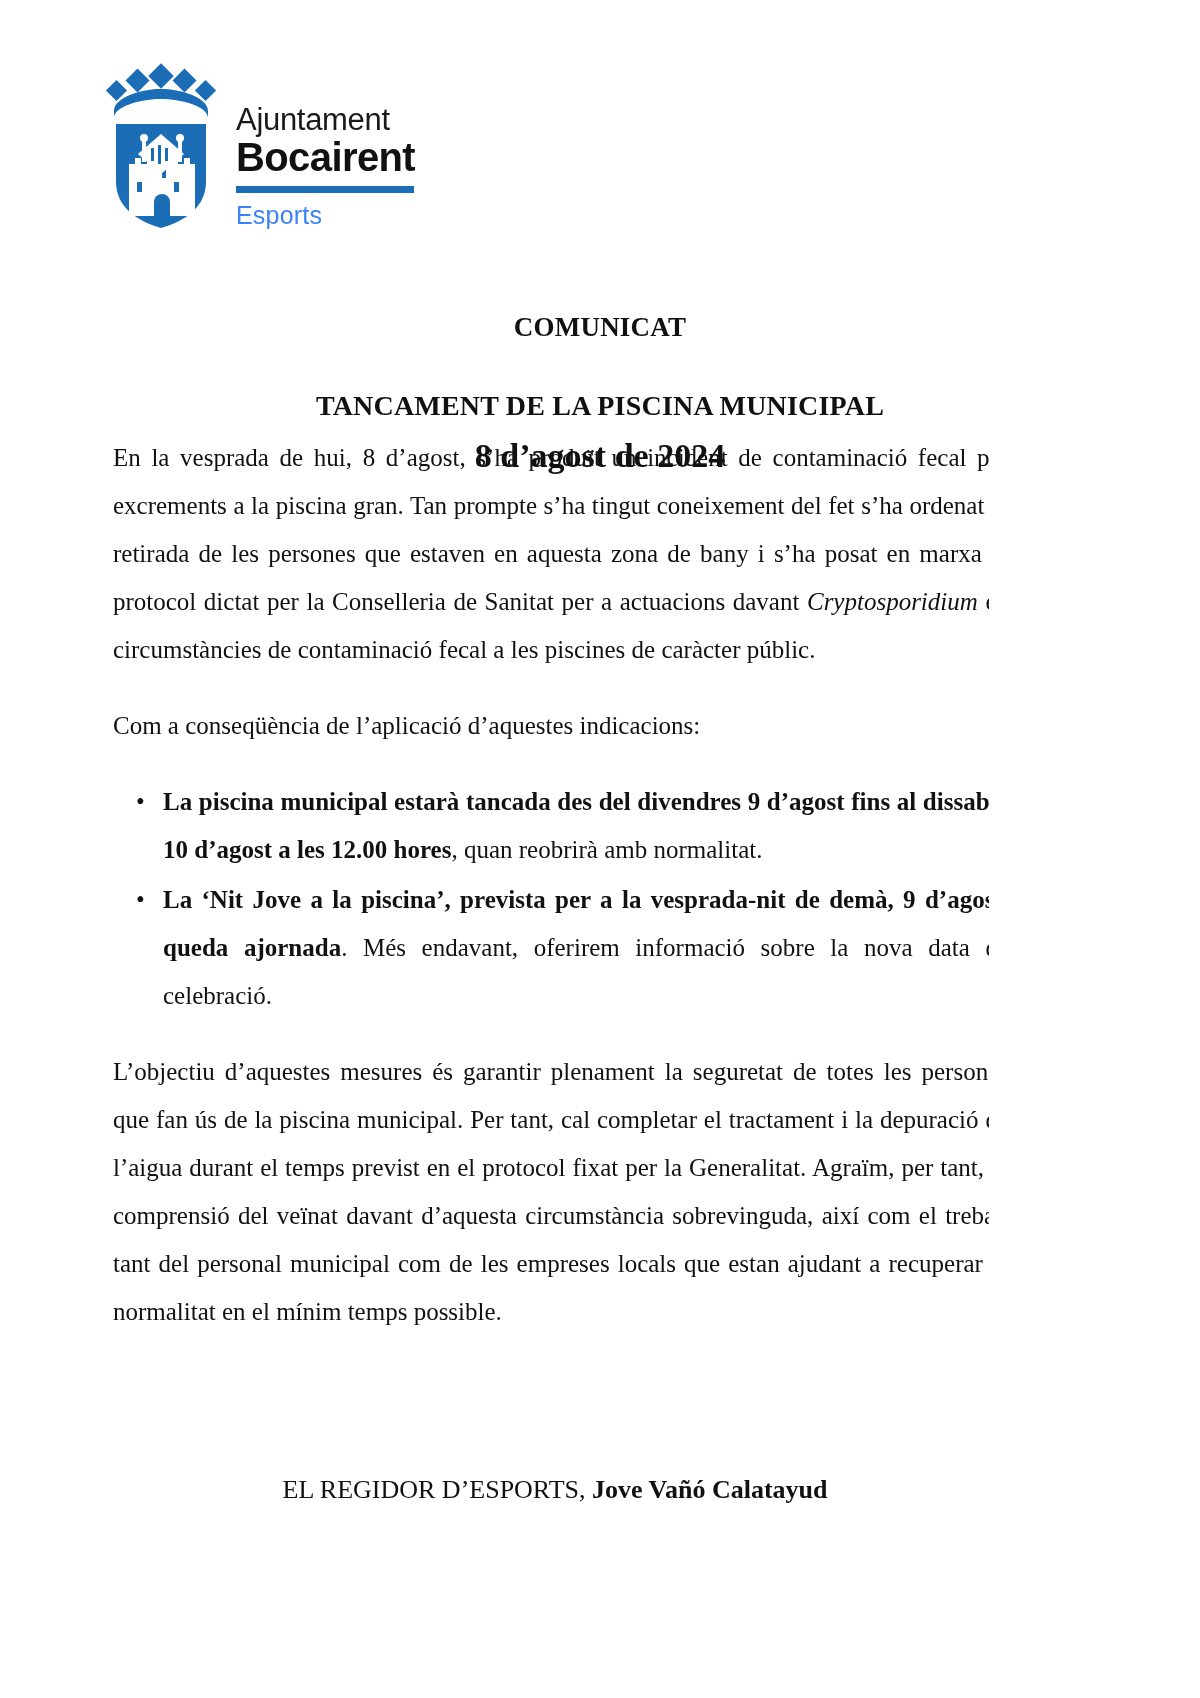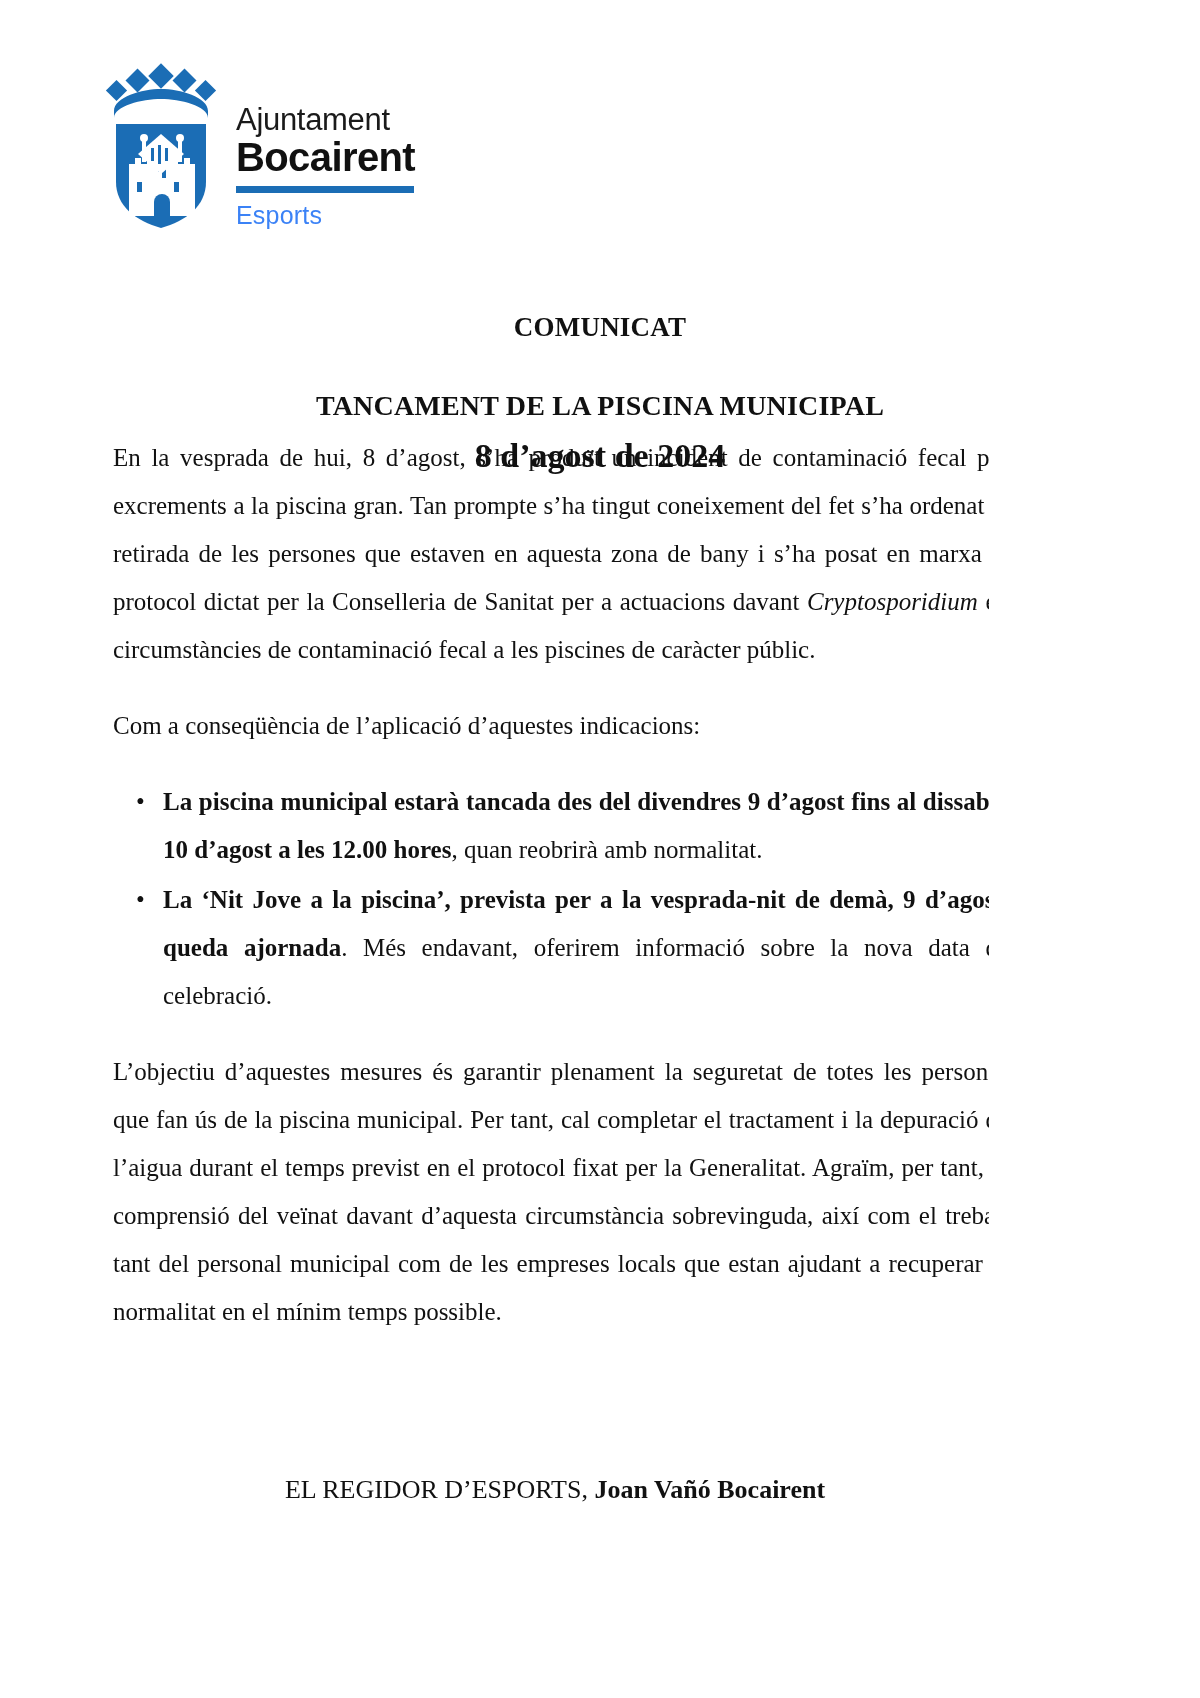--- a/index.html
+++ b/index.html
@@ -211,16 +211,16 @@
 
     <ul class="bullets">
       <li><b>La piscina municipal estarà tancada des del divendres 9 d’agost fins al dissabte 10 d’agost a les 12.00 hores</b><span>, quan reobrirà amb normalitat.</span></li>
       <li><b>La ‘Nit Jove a la piscina’, prevista per a la vesprada-nit de demà, 9 d’agost, queda ajornada</b><span>. Més endavant, oferirem informació sobre la nova data de celebració.</span></li>
     </ul>
 
     <p class="para last">L’objectiu d’aquestes mesures és garantir plenament la seguretat de totes les persones que fan ús de la piscina municipal. Per tant, cal completar el tractament i la depuració de l’aigua durant el temps previst en el protocol fixat per la Generalitat. Agraïm, per tant, la comprensió del veïnat davant d’aquesta circumstància sobrevinguda, així com el treball tant del personal municipal com de les empreses locals que estan ajudant a recuperar la normalitat en el mínim temps possible.</p>
   </div>
 
   <div class="signature">
-    <span>EL REGIDOR D’ESPORTS, </span><span class="name">Joan Vañó Bocairent</span>
+    <span>EL REGIDOR D’ESPORTS, </span><span class="name">Jove Vañó Calatayud</span>
   </div>
 
 </div>
 
 </body></html>

